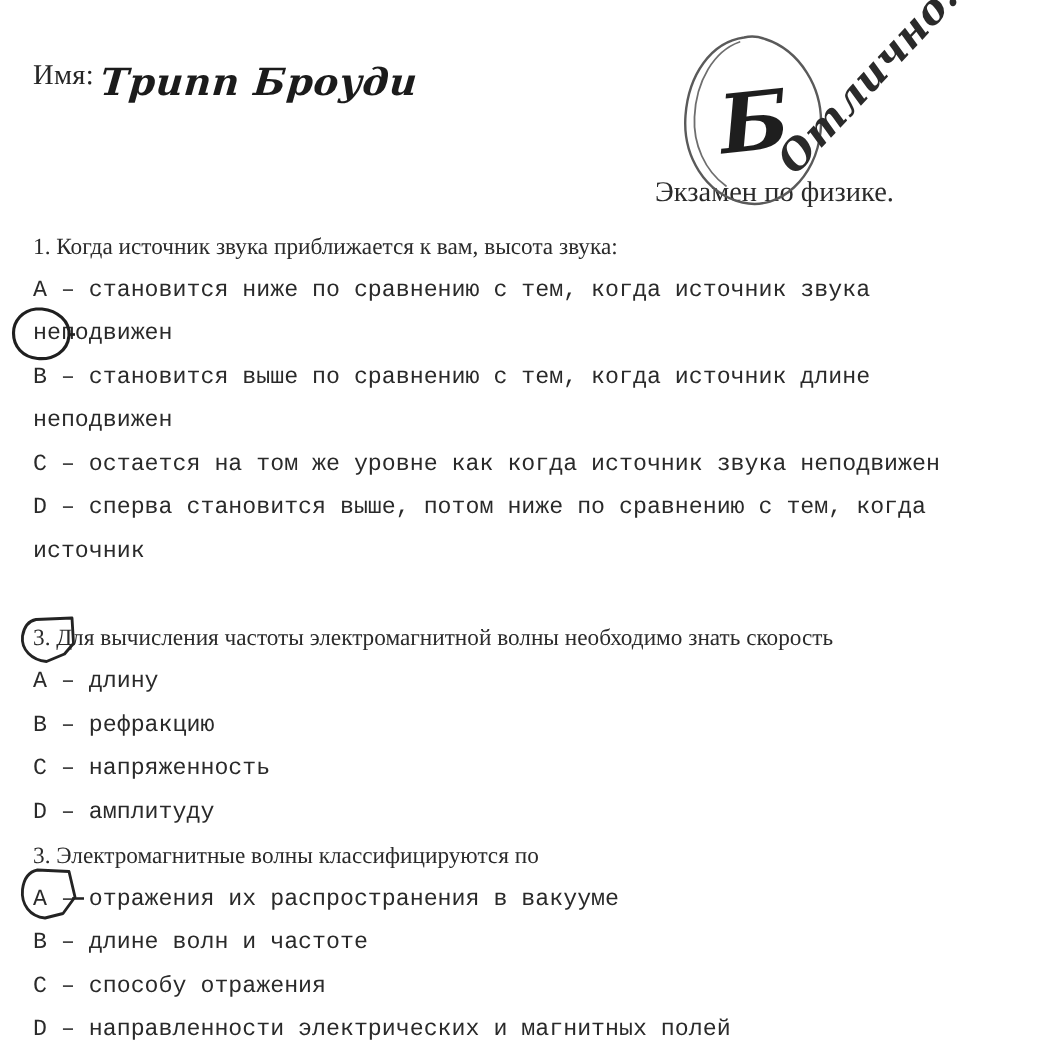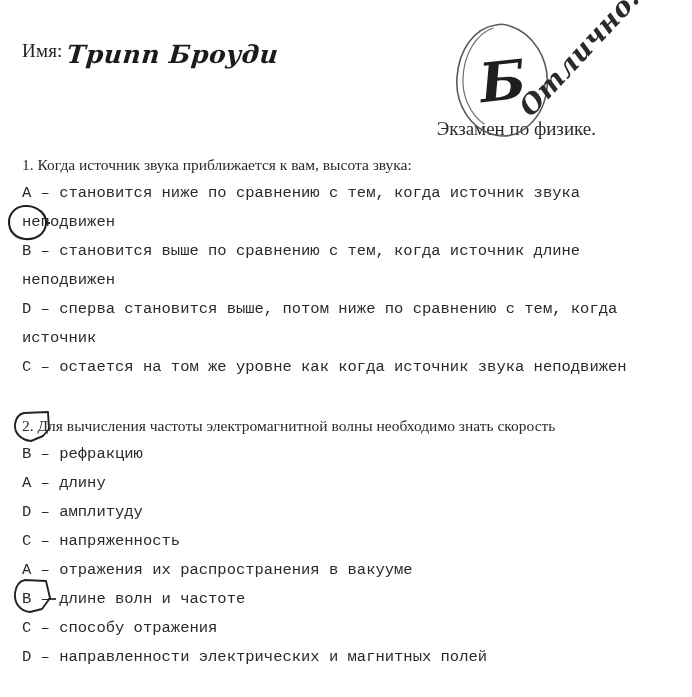--- a/index.html
+++ b/index.html
@@ -133,28 +133,29 @@
     <span class="name-label">Имя:</span>
     <span class="name-value">Трипп Броуди</span>
   </div>
 
   <div class="exam-title">Экзамен по физике.</div>
 
   <div class="sheet-body" id="body-block">
       <div class="q-line">1. Когда источник звука приближается к вам, высота звука:</div>
       <div class="opt-line">A – становится ниже по сравнению с тем, когда источник звука неподвижен</div>
       <div class="opt-line">B – становится выше по сравнению с тем, когда источник длине неподвижен</div>
+      <div class="opt-line">C – остается на том же уровне как когда источник звука неподвижен</div>
       <div class="opt-line">D – сперва становится выше, потом ниже по сравнению с тем, когда источник</div>
-      <div class="opt-line">C – остается на том же уровне как когда источник звука неподвижен</div>
       <div class="spacer"></div>
-      <div class="q-line">2. Для вычисления частоты электромагнитной волны необходимо знать скорость</div>
+      <div class="q-line">3. Для вычисления частоты электромагнитной волны необходимо знать скорость</div>
+      <div class="opt-line">A – длину</div>
       <div class="opt-line">B – рефракцию</div>
-      <div class="opt-line">A – длину</div>
+      <div class="opt-line">C – напряженность</div>
       <div class="opt-line">D – амплитуду</div>
-      <div class="opt-line">C – напряженность</div>
+      <div class="q-line">3. Электромагнитные волны классифицируются по</div>
       <div class="opt-line">A – отражения их распространения в вакууме</div>
       <div class="opt-line">B – длине волн и частоте</div>
       <div class="opt-line">C – способу отражения</div>
       <div class="opt-line">D – направленности электрических и магнитных полей</div>
     </div>
 
   <div class="ann grade-circle">
     <svg width="100" height="118" viewBox="0 0 100 118">
       <path d="M44 3 C22 6, 7 28, 5 55 C3 82, 18 107, 43 113 C68 119, 92 96, 95 66 C98 36, 80 11, 58 4 C53 2, 48 2, 44 3 Z" fill="none" stroke="#5a5a5a" stroke-width="1.6" stroke-linecap="round"></path>
       <path d="M41 6 C24 12, 12 32, 11 56 C10 74, 18 92, 32 102" fill="none" stroke="#6e6e6e" stroke-width="1.2" stroke-linecap="round"></path>

